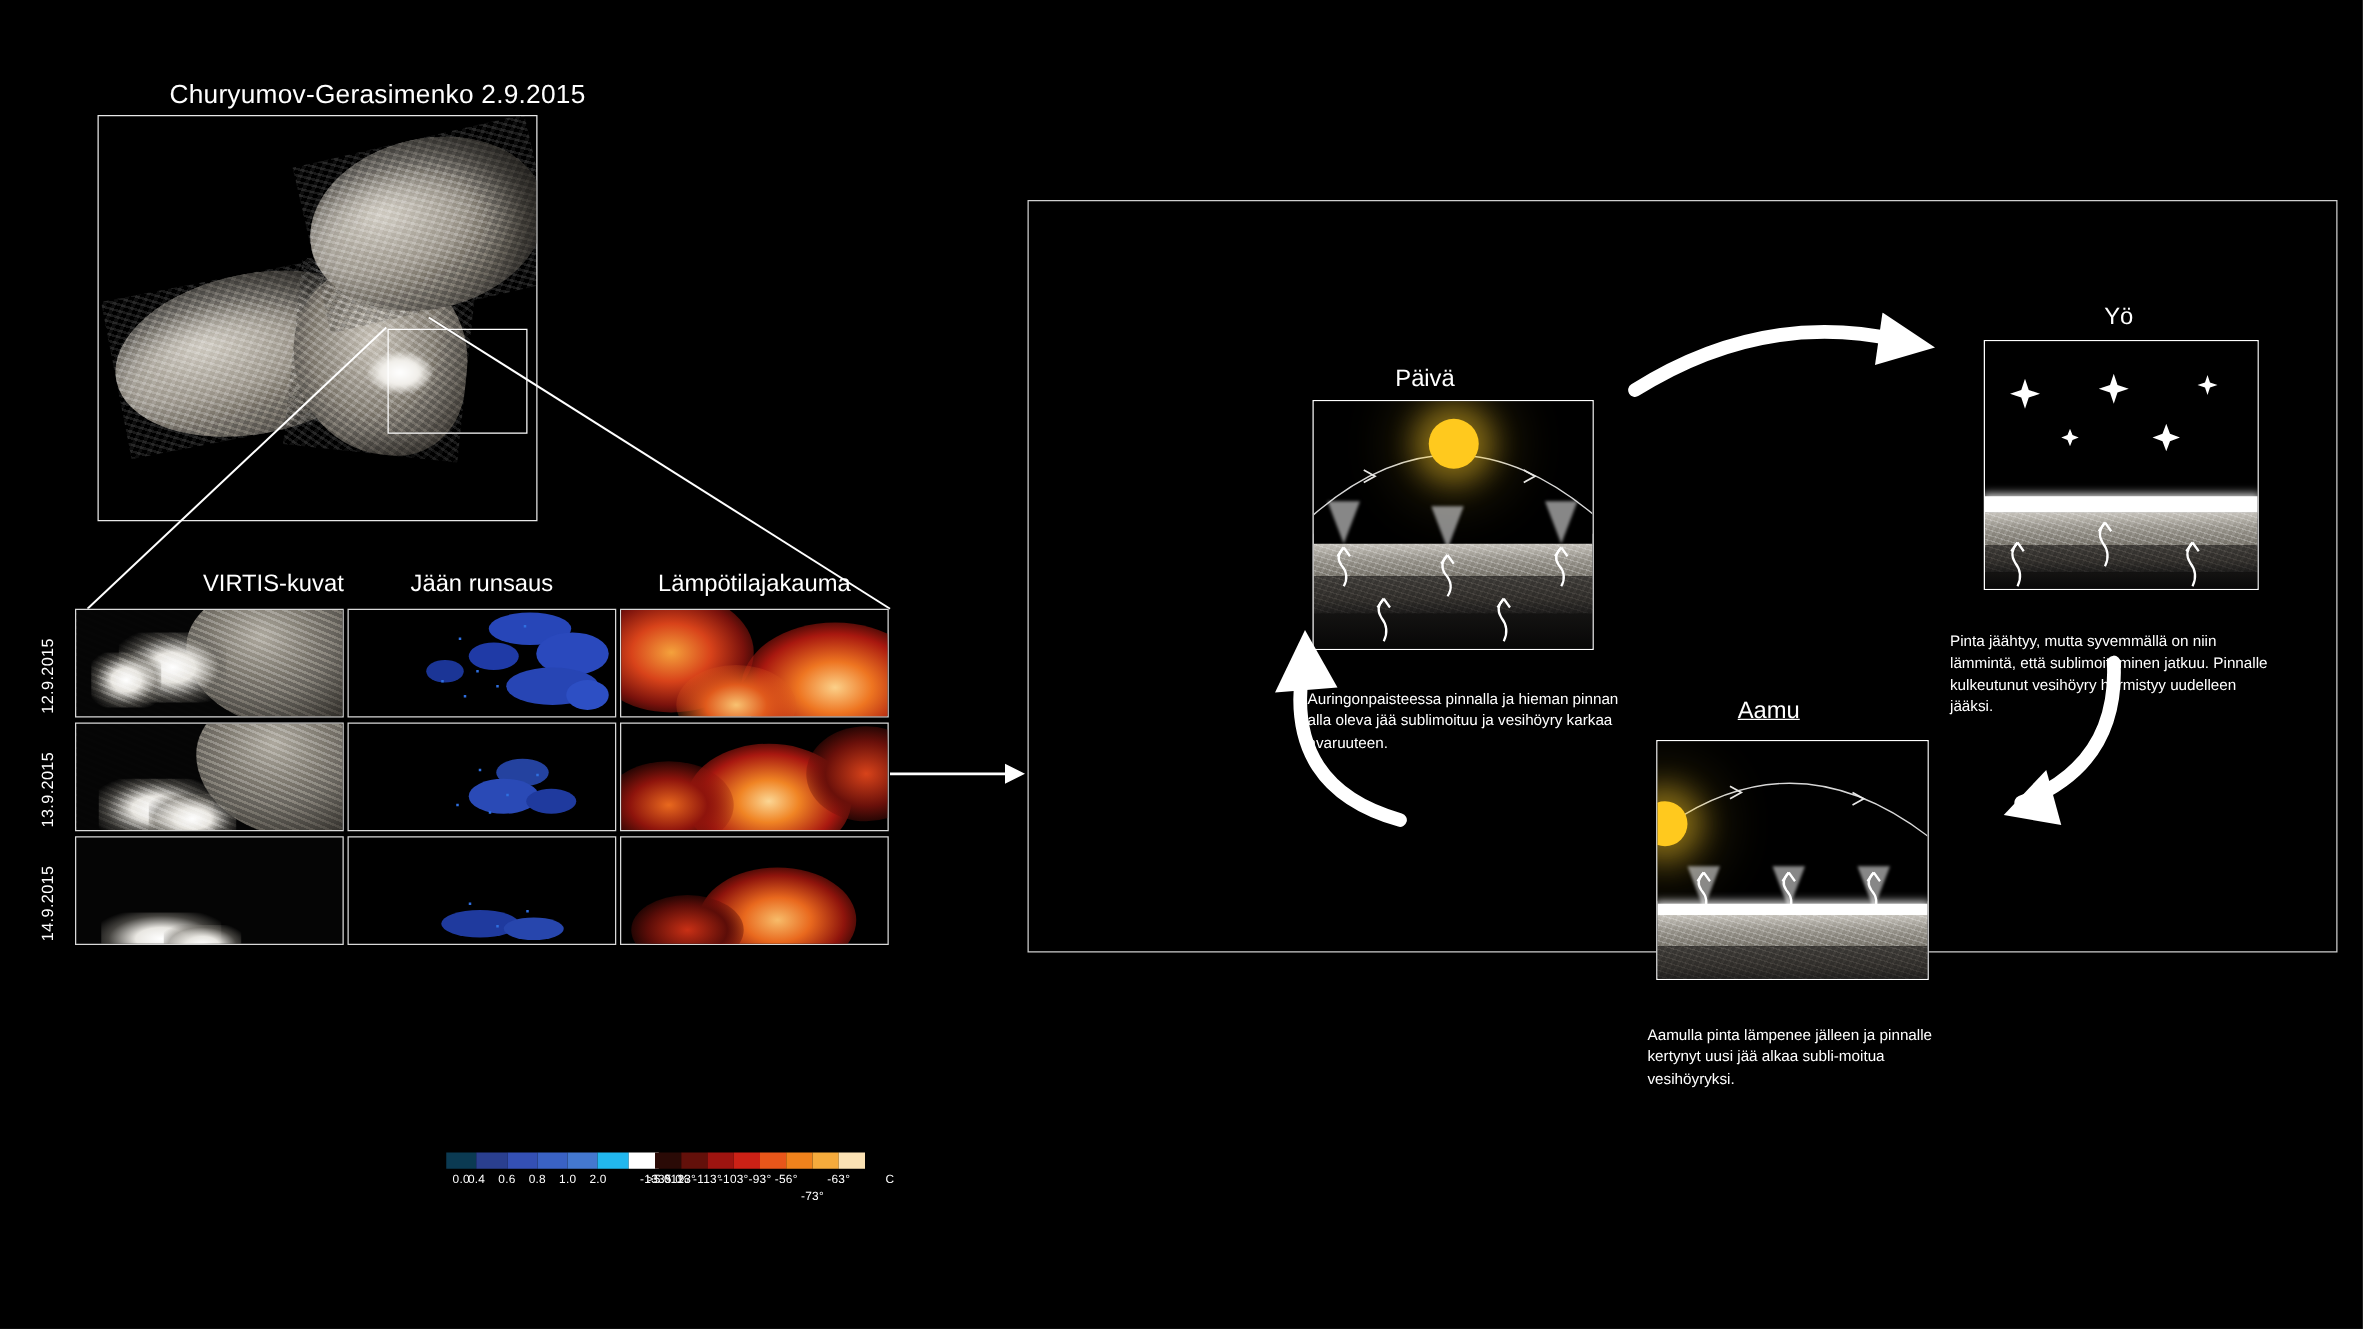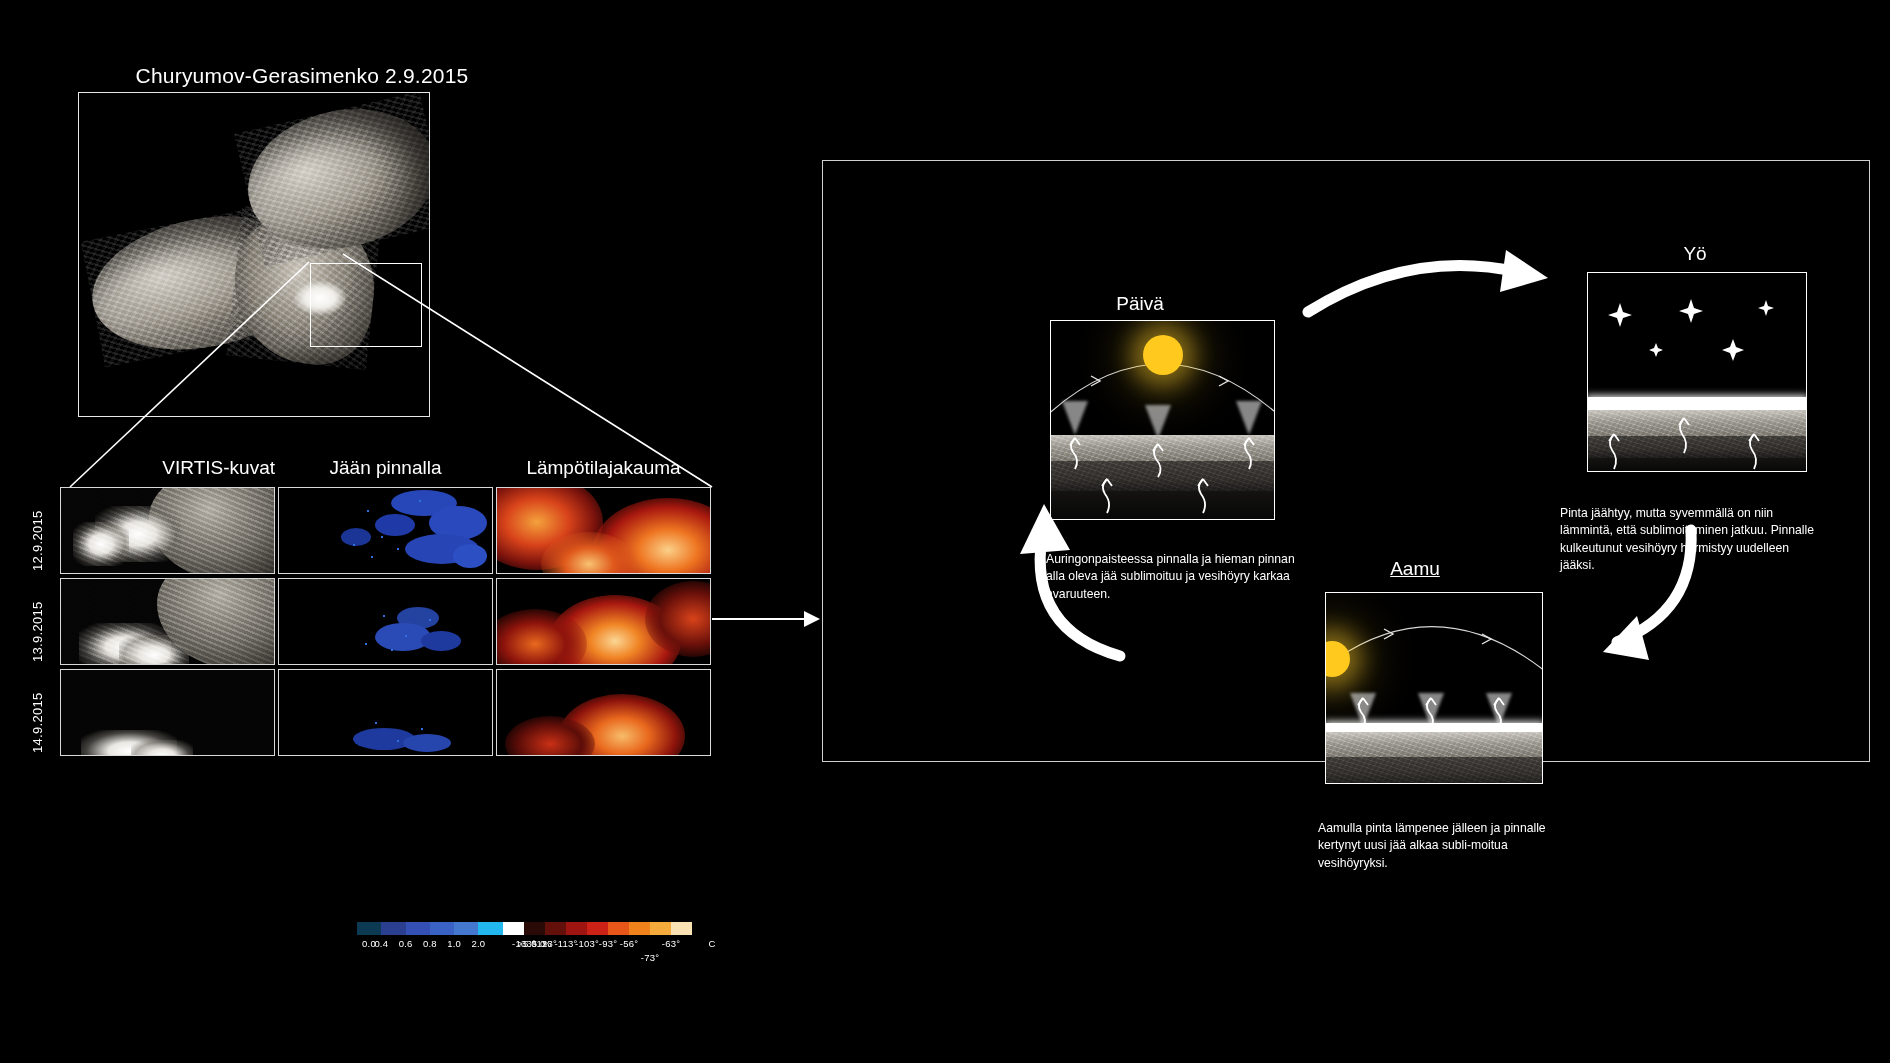--- a/index.html
+++ b/index.html
@@ -121,21 +121,21 @@
   <div class="abs" id="bright-patch"></div>
   <div class="abs" id="inset-box"></div>
 </div>
 
 <svg class="abs" id="leaders">
   <line x1="309" y1="262" x2="70" y2="487" stroke="#fff" stroke-width="1.6"></line>
   <line x1="343" y1="254" x2="712" y2="487" stroke="#fff" stroke-width="1.6"></line>
 </svg>
 
 <div class="abs col-head" id="head-virtis">VIRTIS-kuvat</div>
-<div class="abs col-head" id="head-ice">Jään pinnalla</div>
+<div class="abs col-head" id="head-ice">Jään runsaus</div>
 <div class="abs col-head" id="head-temp">Lämpötilajakauma</div>
 
 <div class="abs row-date" id="date-0">12.9.2015</div>
 <div class="abs row-date" id="date-1">13.9.2015</div>
 <div class="abs row-date" id="date-2">14.9.2015</div>
 
 <div class="cell virtis" style="left:60px;top:487px;width:215px;height:87px;">
   <div class="v-rock" style="left:88px;top:-18px;width:150px;height:112px;"></div>
   <div class="v-bright" style="left:34px;top:18px;width:86px;height:56px;"></div>
   <div class="v-bright" style="left:12px;top:34px;width:56px;height:44px;"></div>

